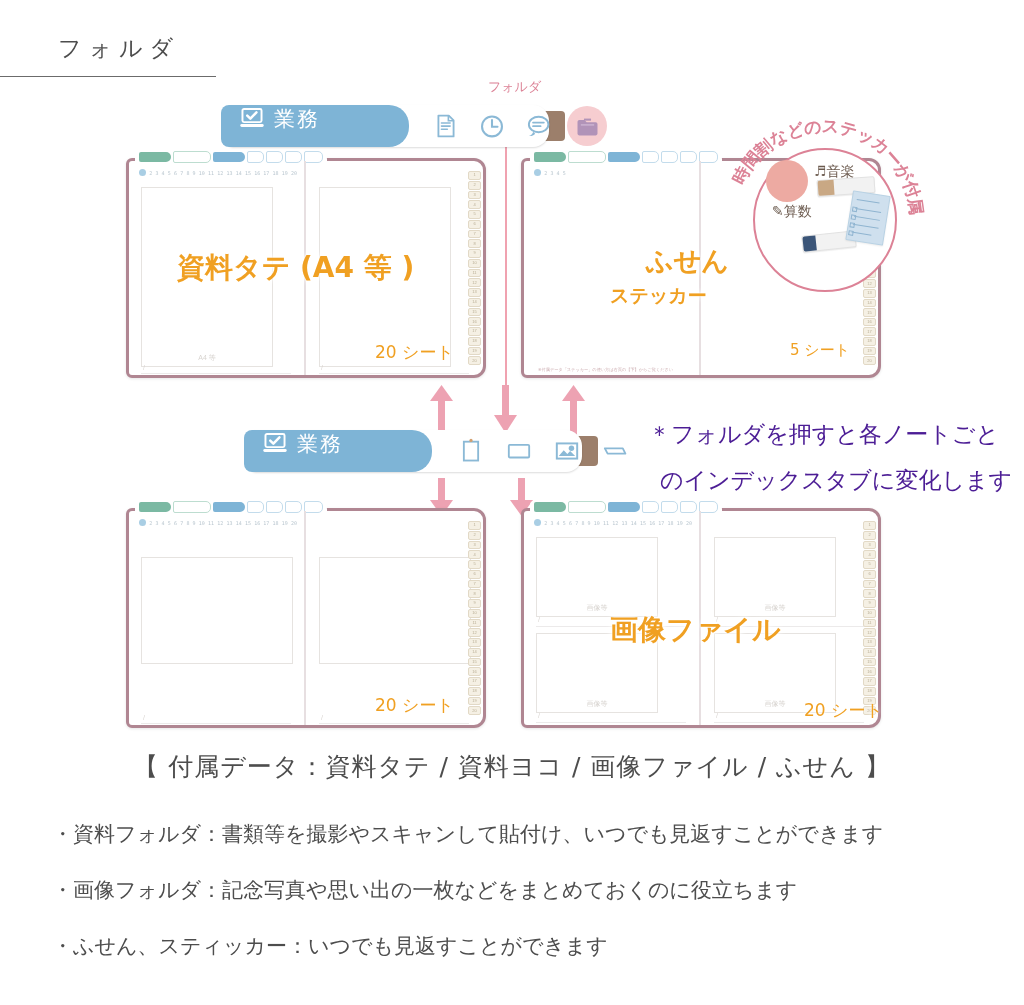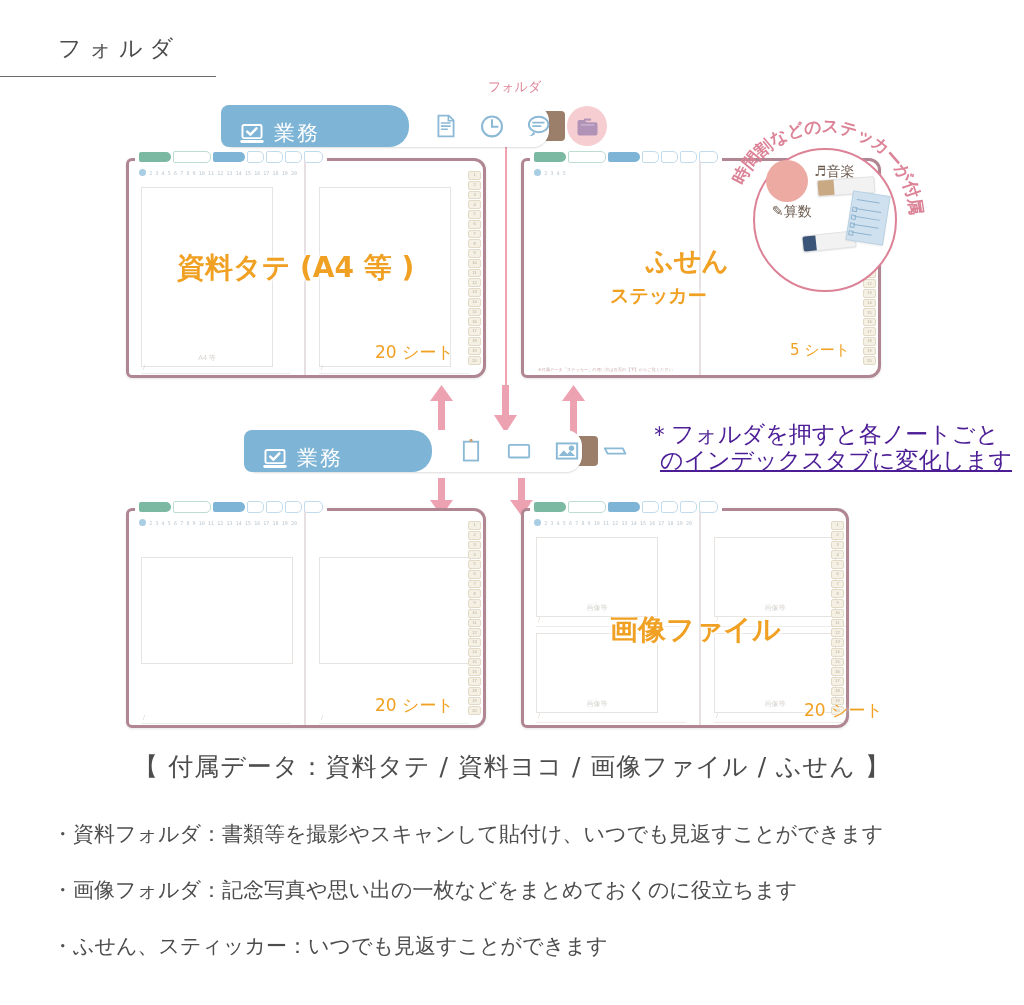--- a/index.html
+++ b/index.html
@@ -40,21 +40,21 @@
   .tabbar::after{ 
     content:"";position:absolute;right:-16px;top:6px;
     width:22px;height:30px;background:#9c7f6b;border-radius:0 4px 4px 0;
     z-index:-1;
   }
   .tab-active{
     position:relative;
     height:42px;min-width:148px;
     background:#7eb4d6;
     border-radius:8px 20px 20px 8px;
-    display:flex;align-items:flex-end;gap:9px;
+    display:flex;align-items:flex-start;gap:9px;
     padding:0 22px 0 18px;
     color:#fff;
     z-index:3;
     margin-left:-6px;
   }
   .tab-active .lbl{
     font-size:21px;letter-spacing:2px;
     font-family:"DejaVu Sans",sans-serif;
     color:#ffffff;
   }
@@ -426,21 +426,21 @@
         <path d="M4.4 16.6l4.6-5.4 3.3 3.6 2.6-2.7 4.6 4.5z" fill="#8bb9d6"></path>
         <circle cx="16.1" cy="9.4" r="2.5" fill="#8bb9d6"></circle>
       </svg>
       <svg class="ticon" viewBox="0 0 24 24">
         <path d="M2.6 9.6h16.6l2.4 4.8H5.2z" fill="none" stroke="#8bb9d6" stroke-width="1.7" stroke-linejoin="round"></path>
       </svg>
     </div>
   </div>
 
   <div class="note-pink" style="left:648px;top:417px;">＊フォルダを押すと各ノートごと</div>
-  <div class="note-pink" style="left:660px;top:443px;text-decoration:underline;">のインデックスタブに変化します</div>
+  <div class="note-pink" style="left:660px;top:463px;">のインデックスタブに変化します</div>
 
   <svg class="arrow" style="left:420px;top:478px;width:190px;height:40svg;height:40px;" viewBox="0 0 190 40">
     <g fill="#eda2b2">
       <rect x="18" y="0" width="7" height="24"></rect>
       <path d="M21.5 38 L33 22 L10 22 Z"></path>
       <rect x="98" y="0" width="7" height="24"></rect>
       <path d="M101.5 38 L113 22 L90 22 Z"></path>
     </g>
   </svg>
 
@@ -503,21 +503,21 @@
           <i>16</i>
           <i>17</i>
           <i>18</i>
           <i>19</i>
           <i>20</i>
       </div>
     </div>
     <div class="nb-sheets" style="left:246px;top:183px;">20 シート</div>
   </div>
 
-  <div class="notebook" style="left:521px;top:508px;width:328px;height:220px;">
+  <div class="notebook" style="left:521px;top:508px;width:360px;height:220px;">
     <div class="nb-toptabs">
       <span class="mini-tab g" style="width:26px;"></span>
       <span class="mini-tab gl" style="width:30px;"></span>
       <span class="mini-tab b" style="width:26px;"></span>
       <span class="mini-tab bl" style="width:9px;"></span>
       <span class="mini-tab bl" style="width:9px;"></span>
       <span class="mini-tab bl" style="width:9px;"></span>
       <span class="mini-tab bl" style="width:11px;"></span>
     </div>
     <div class="nb-inner">

